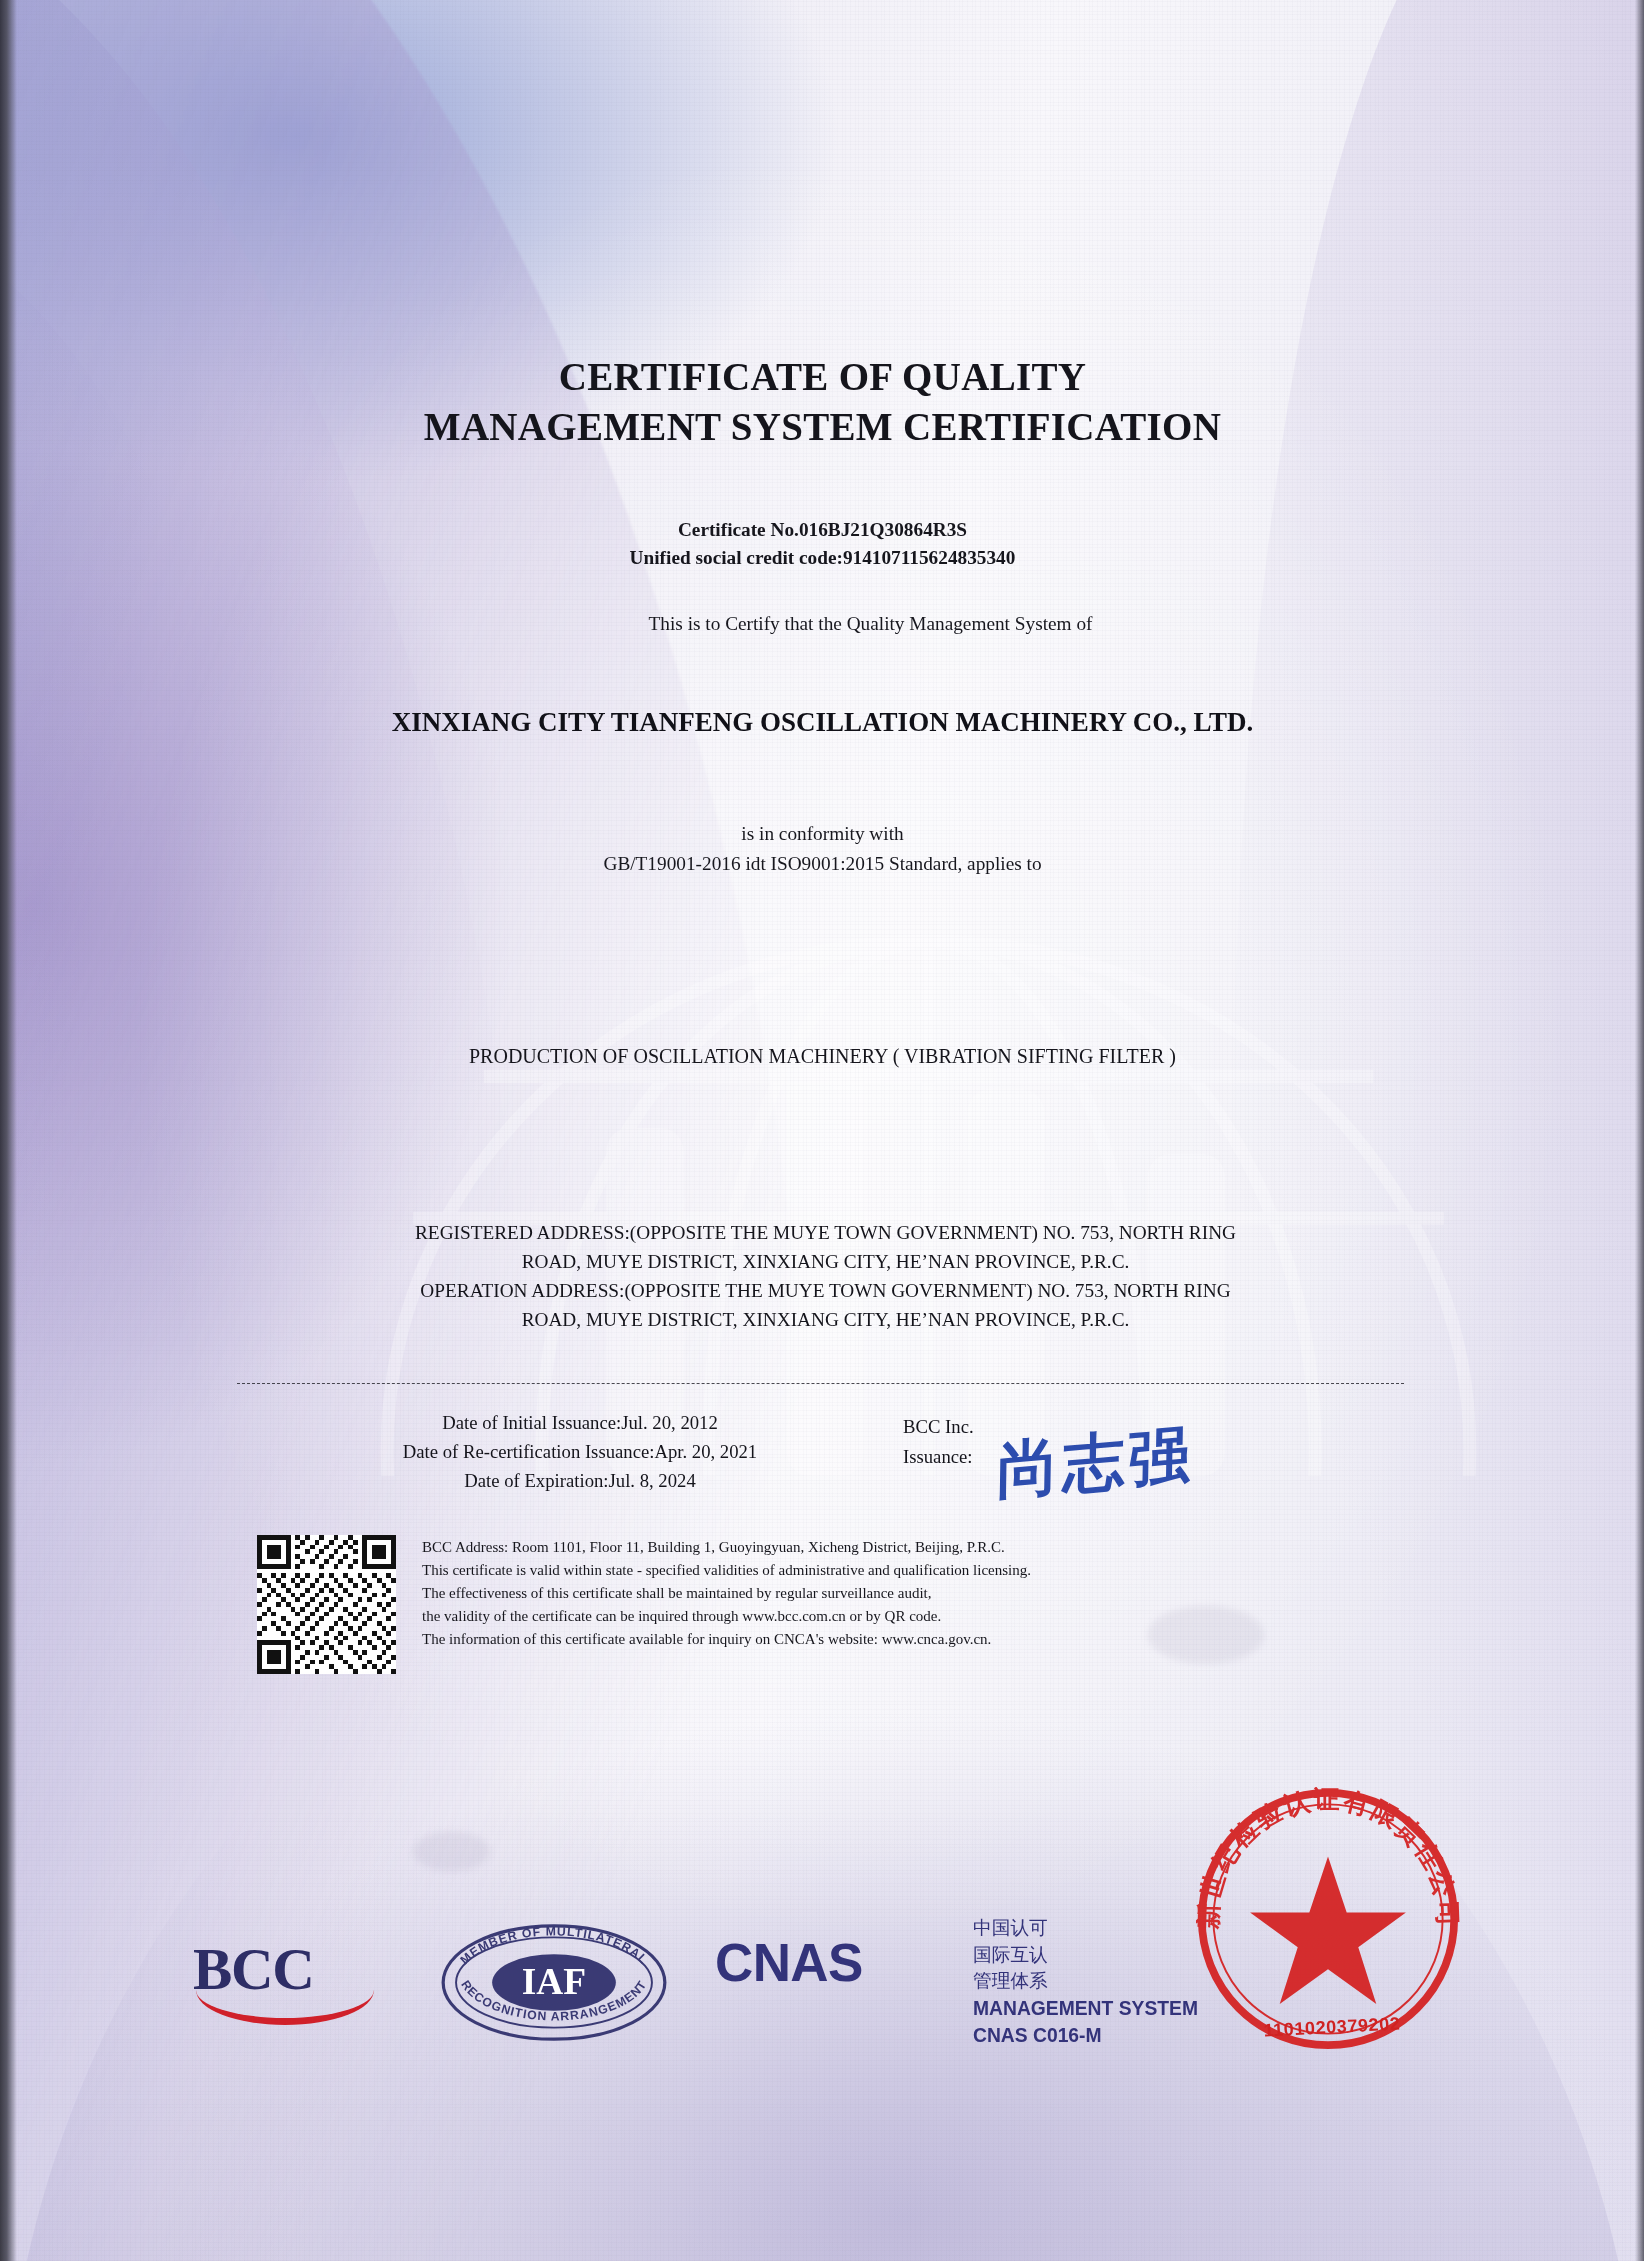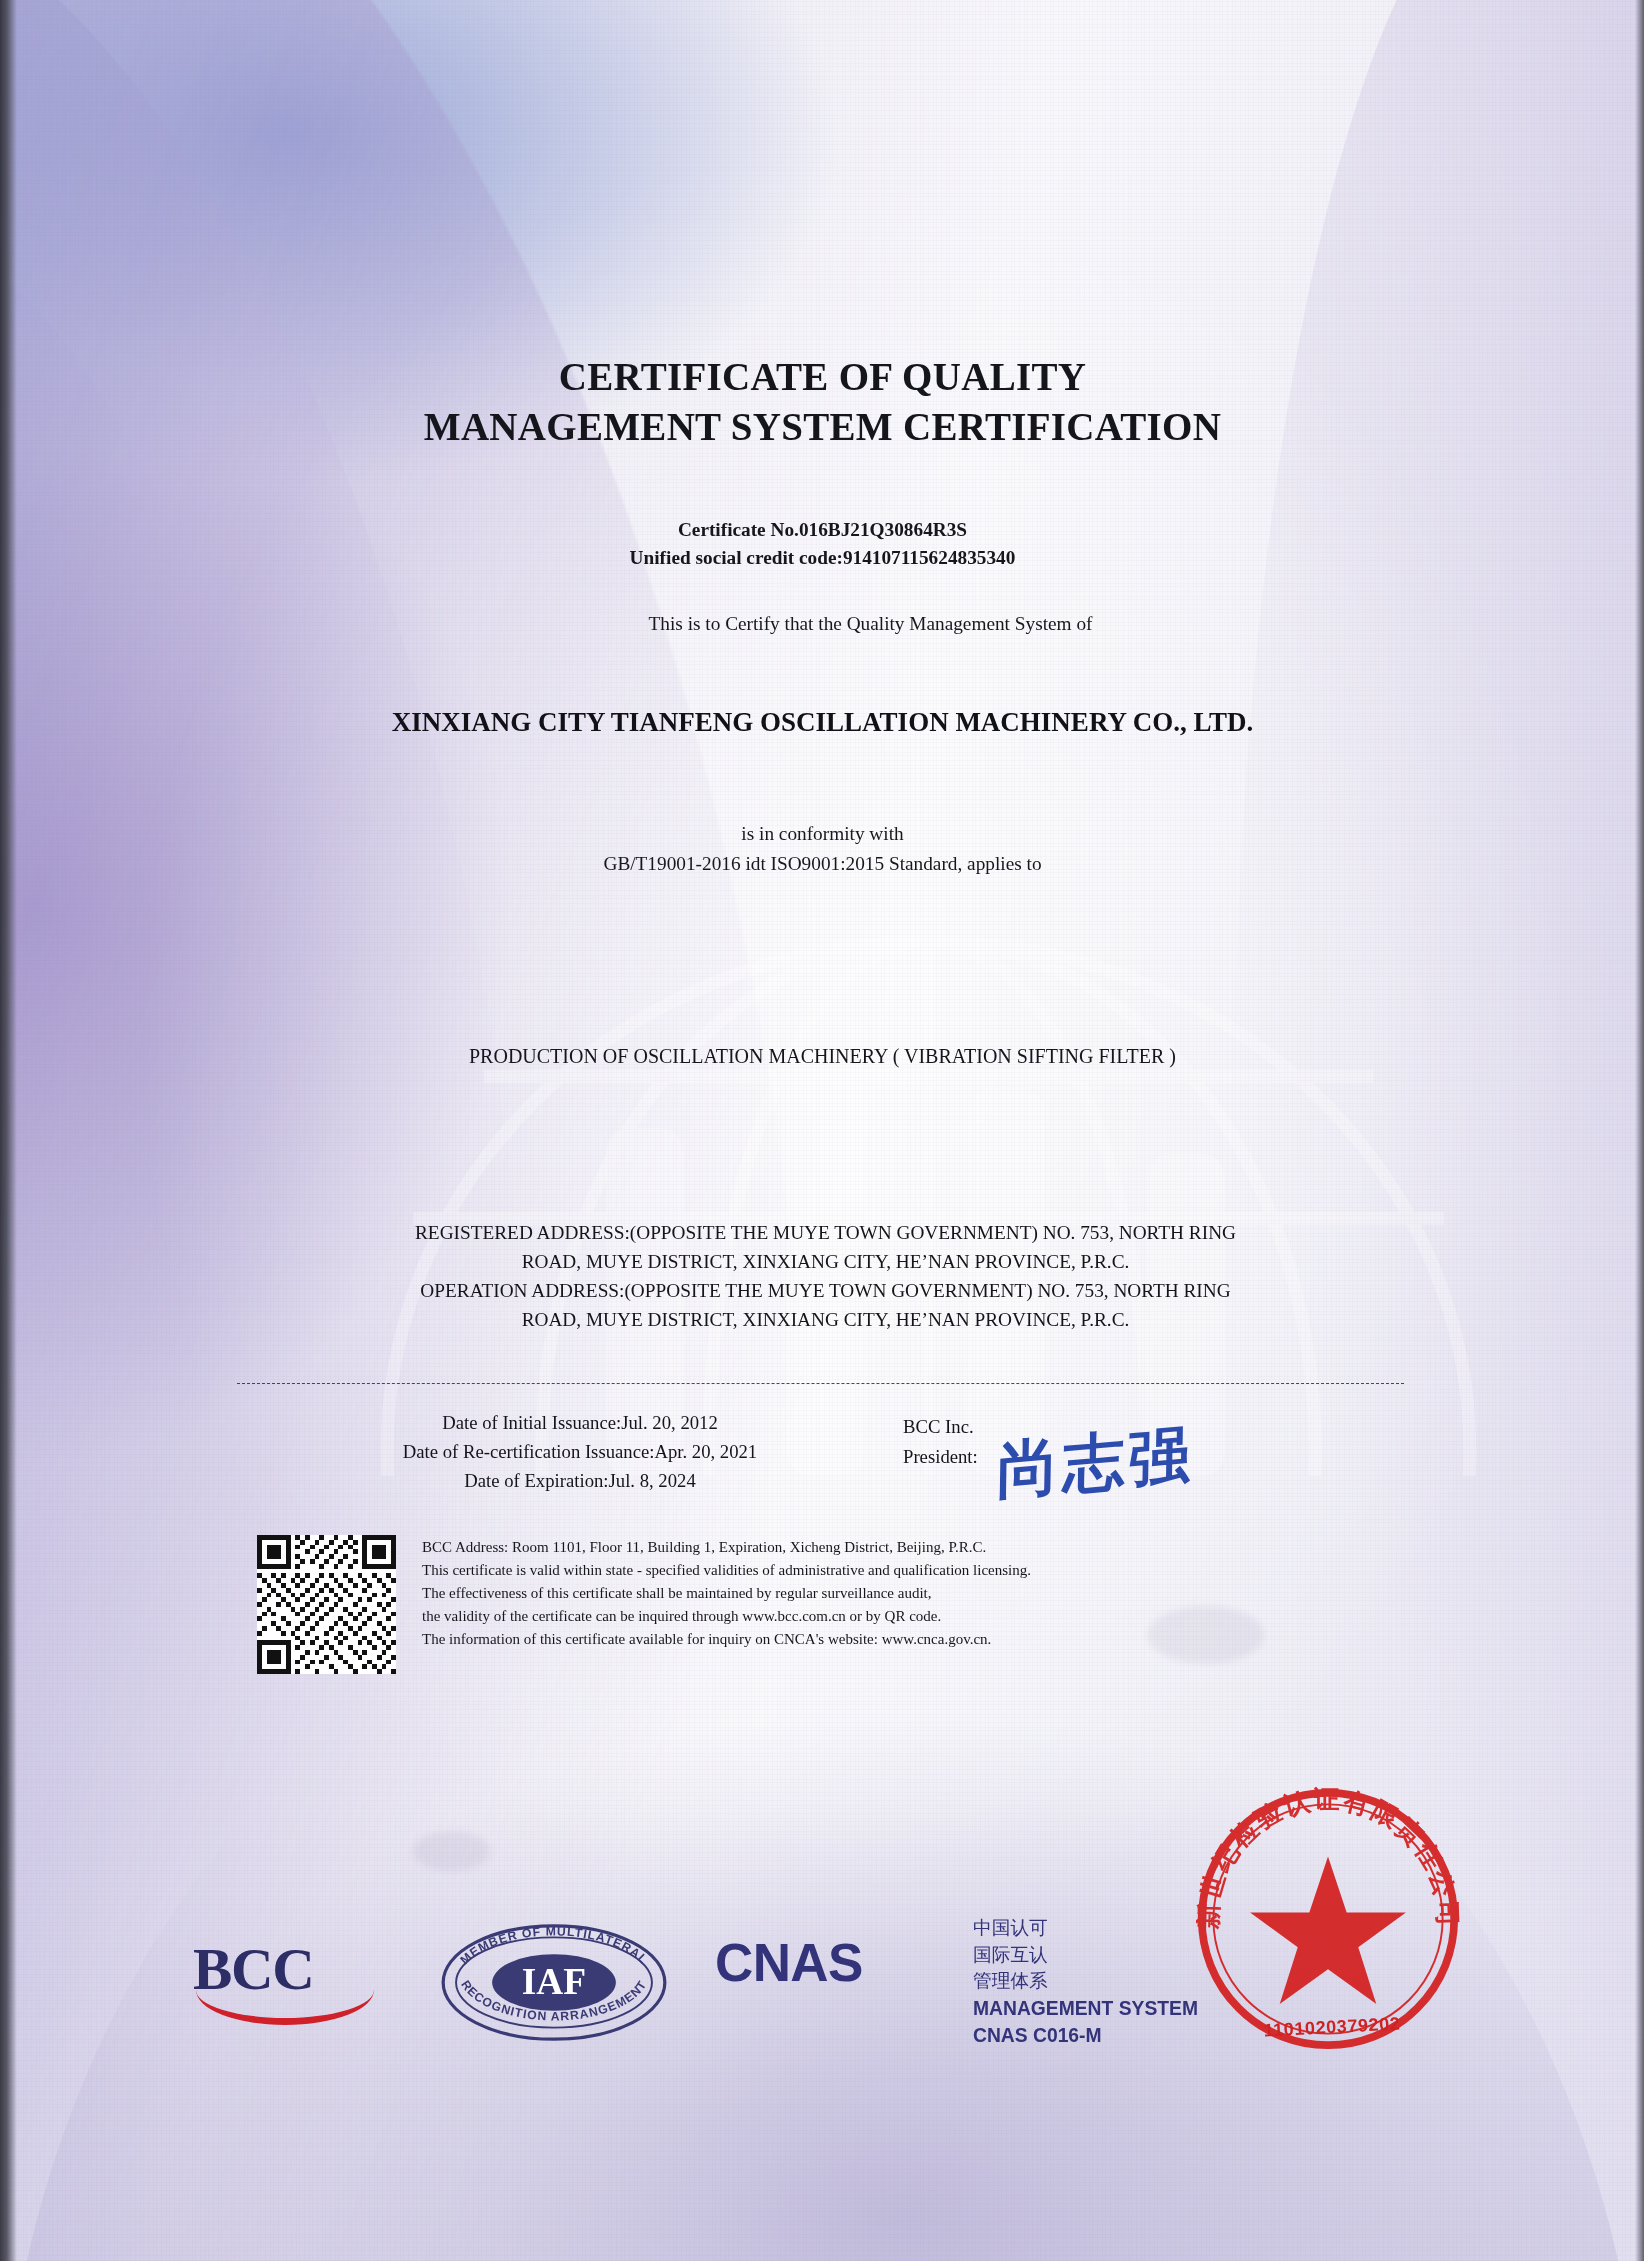--- a/index.html
+++ b/index.html
@@ -418,21 +418,21 @@
     <div class="divider"></div>
 
     <div class="dates">
       <div>Date of Initial Issuance:Jul. 20, 2012</div>
       <div>Date of Re-certification Issuance:Apr. 20, 2021</div>
       <div>Date of Expiration:Jul. 8, 2024</div>
     </div>
 
     <div class="issuer">
       <div>BCC Inc.</div>
-      <div>President:</div>
+      <div>Issuance:</div>
     </div>
 
     <div class="signature">尚志强</div>
 
     <svg class="qr" viewBox="0 0 29 29" shape-rendering="crispEdges">
       <rect width="29" height="29" fill="#ffffff"></rect>
       <g fill="#111111">
         <rect x="0" y="0" width="7" height="1"></rect>
           <rect x="0" y="6" width="7" height="1"></rect>
         <rect x="0" y="0" width="1" height="7"></rect>
@@ -644,21 +644,21 @@
         <rect x="8" y="28" width="1" height="1"></rect>
           <rect x="12" y="28" width="1" height="1"></rect>
           <rect x="16" y="28" width="1" height="1"></rect>
           <rect x="20" y="28" width="1" height="1"></rect>
           <rect x="25" y="28" width="1" height="1"></rect>
           <rect x="28" y="28" width="1" height="1"></rect>
       </g>
     </svg>
 
     <div class="footnotes">
-      <div>BCC Address: Room 1101, Floor 11, Building 1, Expiration, Xicheng District, Beijing, P.R.C.</div>
+      <div>BCC Address: Room 1101, Floor 11, Building 1, Guoyingyuan, Xicheng District, Beijing, P.R.C.</div>
       <div>This certificate is valid within state - specified validities of administrative and qualification licensing.</div>
       <div>The effectiveness of this certificate shall be maintained by regular surveillance audit,</div>
       <div>the validity of the certificate can be inquired through www.bcc.com.cn or by QR code.</div>
       <div>The information of this certificate available for inquiry on CNCA's website: www.cnca.gov.cn.</div>
     </div>
 
     <div class="logos">
 
       <div class="bcc-logo">
         <div class="bcc-text">BCC</div>

